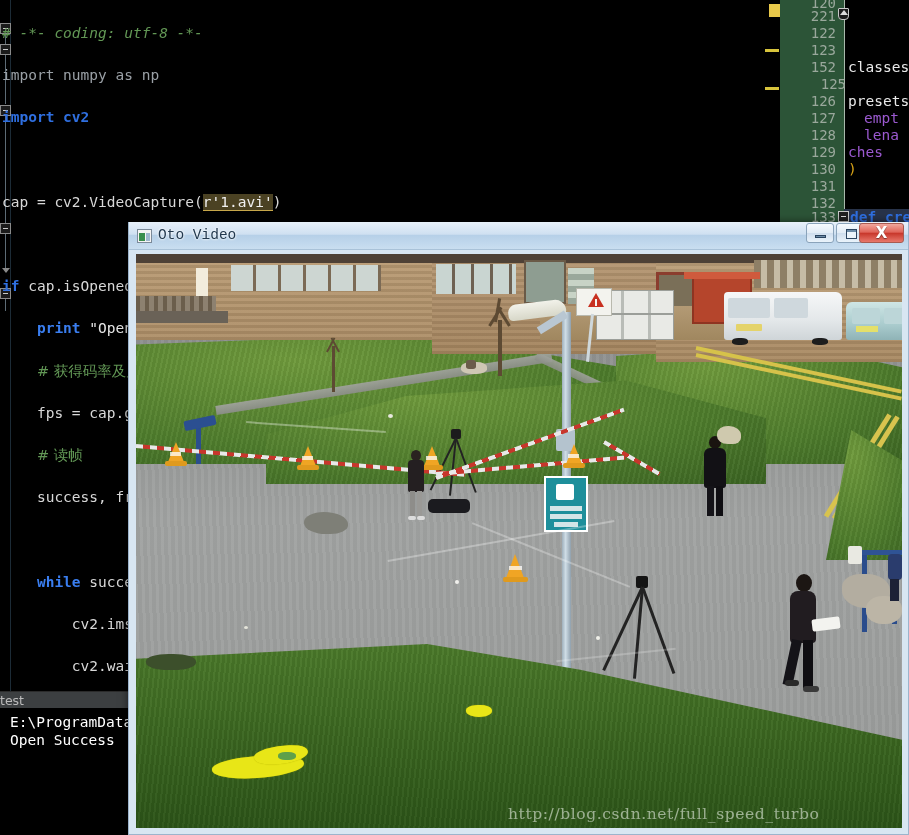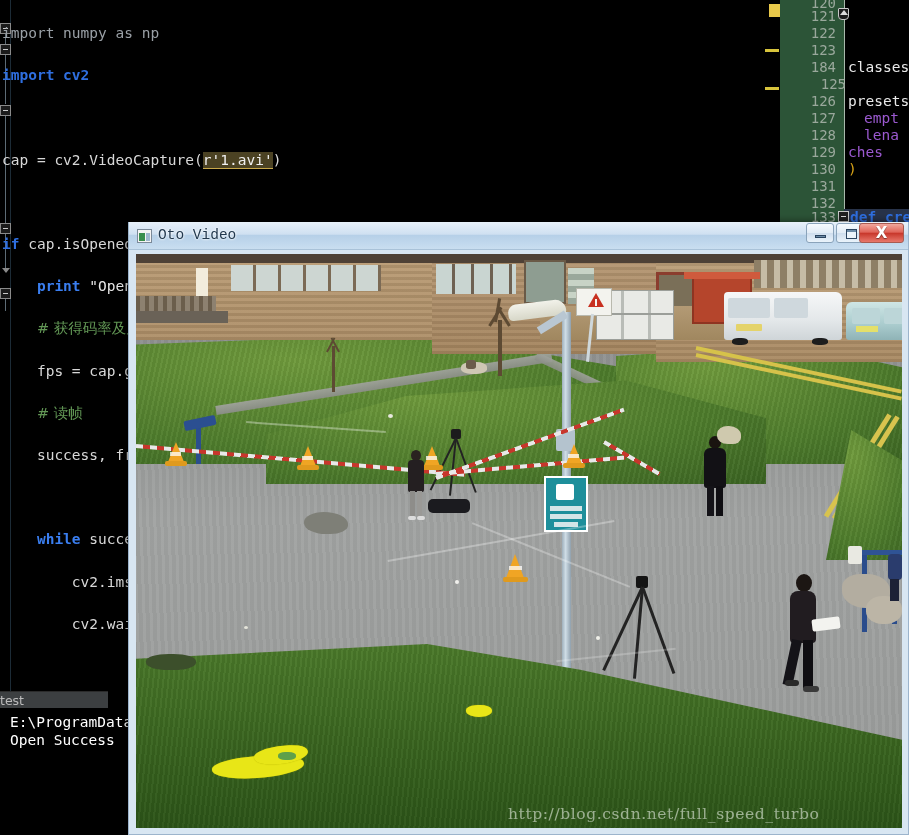--- a/index.html
+++ b/index.html
@@ -196,21 +196,21 @@
   
   .console-pane {
     position: absolute;
     left: 0; top: 691px;
     width: 128px; height: 144px;
     background: #000000;
   }
   .console-tabstrip {
     position: absolute;
     left: 0; top: 0;
-    width: 108px; height: 17px;
+    width: 128px; height: 17px;
     background: #3c3f41;
     border-top: 1px solid #2b2b2b;
   }
   .console-tab-label {
     position: absolute;
     left: 0px; top: 1px;
     font-size: 12.5px;
     color: #bbbbbb;
     font-family: "DejaVu Sans", sans-serif;
   }
@@ -505,20 +505,21 @@
         <div class="fold" style="top:105px;"></div>
         <div class="foldline" style="top:116px;height:107px;"></div>
         <div class="fold" style="top:223px;"></div>
         <div class="foldline" style="top:234px;height:34px;"></div>
         <div class="foldarrow" style="top:268px;"></div>
         <div class="fold" style="top:288px;"></div>
         <div class="foldline" style="top:299px;height:12px;"></div>
       </div>
 
       <div class="code-left">
+<div class="ln"><span class="tok-comment"># -*- coding: utf-8 -*-</span></div>
 <div class="ln"><span class="tok-dim">import numpy as np</span></div>
 <div class="ln"><span class="tok-kw">import cv2</span></div>
 <div class="ln">&nbsp;</div>
 <div class="ln"><span class="tok-plain">cap = cv2.VideoCapture(</span><span class="tok-strhl">r'1.avi'</span><span class="tok-plain">)</span></div>
 <div class="ln">&nbsp;</div>
 <div class="ln"><span class="tok-kw">if</span><span class="tok-plain"> cap.isOpened():</span></div>
 <div class="ln"><span class="tok-plain">    </span><span class="tok-kw2">print</span><span class="tok-white"> "Open Success"</span></div>
 <div class="ln"><span class="tok-plain">    </span><span class="tok-comment-cn"># 获得码率及尺寸</span></div>
 <div class="ln"><span class="tok-plain">    fps = cap.get(cv2.cv.CV_CAP_PROP_FPS)</span></div>
 <div class="ln"><span class="tok-plain">    </span><span class="tok-comment-cn"># 读帧</span></div>
@@ -537,24 +538,24 @@
       <div class="mk-sq"></div>
       <div class="mk" style="top:49px;"></div>
       <div class="mk" style="top:87px;"></div>
     </div>
 
     <div class="editor-right">
       <div class="lnband"></div>
       <div class="hl-row" style="top:209px;"></div>
 
       <div class="lnnum" style="top:-5px;">120</div>
-      <div class="lnnum" style="top:8px;">121</div>
+      <div class="lnnum" style="top:8px;">221</div>
       <div class="lnnum" style="top:25px;">122</div>
       <div class="lnnum" style="top:42px;">123</div>
-      <div class="lnnum" style="top:59px;">184</div>
+      <div class="lnnum" style="top:59px;">152</div>
       <div class="lnnum" style="top:76px;margin-left:10px;">125</div>
       <div class="lnnum" style="top:93px;">126</div>
       <div class="lnnum" style="top:110px;">127</div>
       <div class="lnnum" style="top:127px;">128</div>
       <div class="lnnum" style="top:144px;">129</div>
       <div class="lnnum" style="top:161px;">130</div>
       <div class="lnnum" style="top:178px;">131</div>
       <div class="lnnum" style="top:195px;">132</div>
       <div class="lnnum" style="top:209px;">133</div>
 

